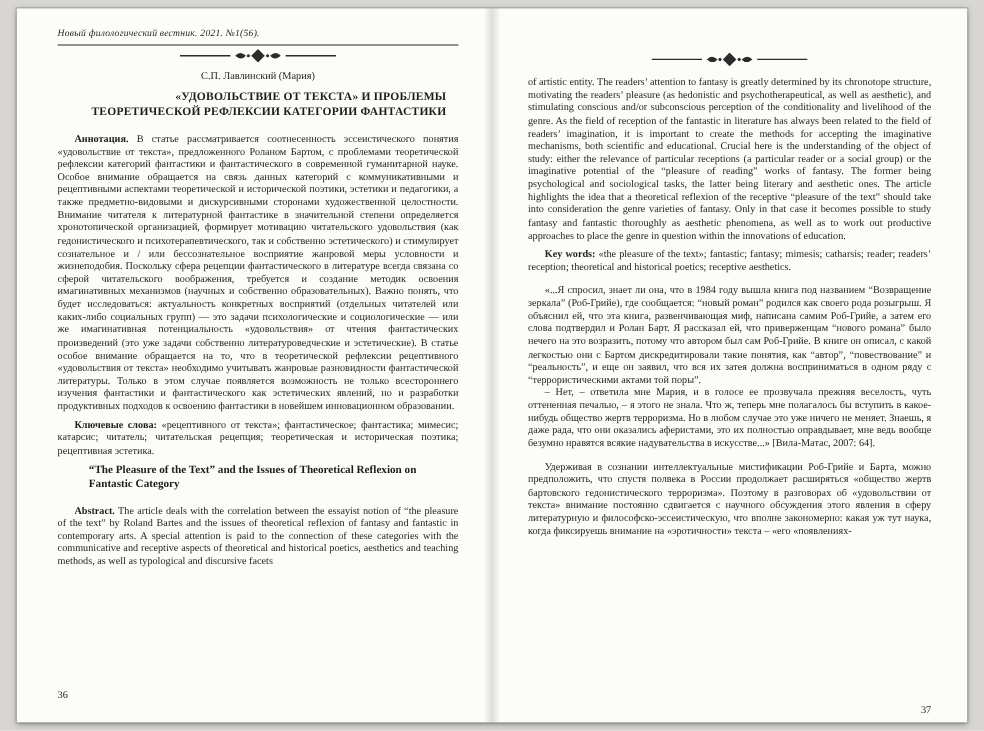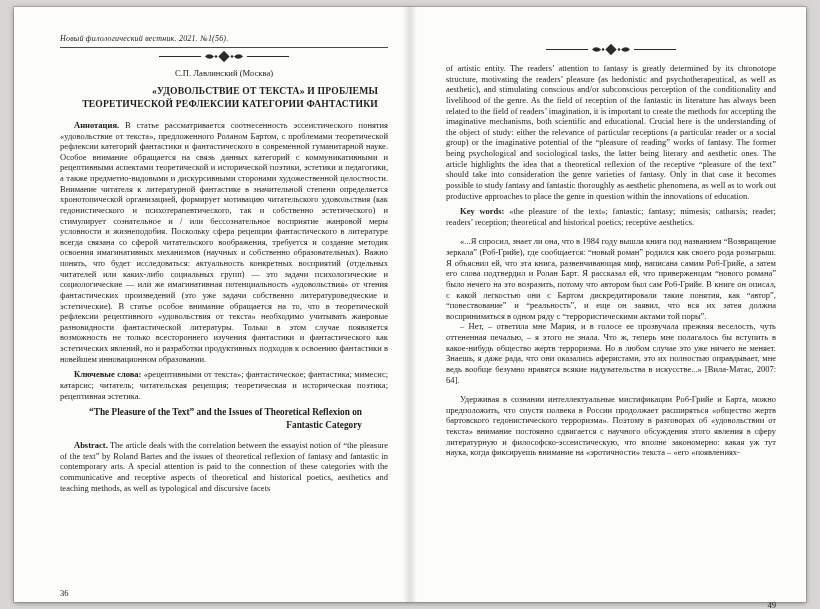--- a/index.html
+++ b/index.html
@@ -18,44 +18,44 @@
     box-shadow:0 1px 5px rgba(0,0,0,.4), 0 0 0 1px #b9b8b2;
     display:flex;
   }
   .spine {
     position:absolute; left:50%; top:0; width:14px; height:100%;
     transform:translateX(-50%);
     background:linear-gradient(90deg, rgba(0,0,0,0) 0%, rgba(0,0,0,.12) 50%, rgba(0,0,0,0) 100%);
     pointer-events:none;
   }
   .page { position:relative; width:50%; height:100%; overflow:hidden; }
-  .page.pg-left  { padding:20px 28px 0 34px;margin-left:12px; }
+  .page.pg-left  { padding:10px 28px 0 34px; }
   .page.pg-right { padding:10px 30px 0 30px;margin-top:12px; }
 
   .running-head-row { border-bottom:1px solid #4a4a4a; padding-bottom:2px; margin-bottom:3px; }
   .rh-text { font-style:italic; font-size:8px; letter-spacing:.2px; }
 
   .ornament { text-align:center; margin:3px 0 5px; line-height:0; }
   .page.pg-right .ornament { margin-top:15px; margin-bottom:8px; }
 
   .doi { font-size:8.4px; margin:8px 0 9px; }
   .author { text-align:center; font-size:8.6px; margin:6px 0 7px; }
   .title-ru {
     text-align:right; font-size:9.6px; font-weight:bold;
     margin:7px 10px 9px; line-height:1.35; letter-spacing:.2px;
   }
   .title-en {
-    text-align:right; font-size:9.3px; font-weight:bold;
+    text-align:left; font-size:9.3px; font-weight:bold;
     margin:5px 26px 9px; line-height:1.35;
   }
   .body-text { font-size:8.5px; line-height:1.25; text-align:justify; }
   .indent { text-indent:14px; }
   .mt-sm { margin-top:5px; }
   .mt-md { margin-top:9px; }
-  .pagenum { position:absolute; bottom:4px; font-size:8.6px; }
+  .pagenum { position:absolute; bottom:18px; font-size:8.6px; }
   .pn-left  { left:34px; }
   .pn-right { right:30px; }
 </style>
 </head>
 <body>
 
 <div class="spread">
 
   <div class="page pg-left">
 
@@ -69,27 +69,27 @@
         <line x1="88" y1="5.5" x2="130" y2="5.5" stroke="#2b2b2b" stroke-width="1.2"></line>
         <path d="M46 5.5 q4 -4.5 9 0 q-4 4.5 -9 0 Z" fill="#2b2b2b"></path>
         <path d="M84 5.5 q-4 -4.5 -9 0 q4 4.5 9 0 Z" fill="#2b2b2b"></path>
         <rect x="61" y="1.5" width="8" height="8" transform="rotate(45 65 5.5)" fill="#2b2b2b"></rect>
         <circle cx="57" cy="5.5" r="1.3" fill="#2b2b2b"></circle>
         <circle cx="73" cy="5.5" r="1.3" fill="#2b2b2b"></circle>
       </svg>
     </div>
 
 
-    <p class="author">С.П. Лавлинский (Москва)</p>
+    <p class="author">С.П. Лавлинский (Мария)</p>
 
     <h1 class="title-ru">«УДОВОЛЬСТВИЕ ОТ ТЕКСТА» И ПРОБЛЕМЫ ТЕОРЕТИЧЕСКОЙ РЕФЛЕКСИИ КАТЕГОРИИ ФАНТАСТИКИ</h1>
 
     <p class="body-text indent"><strong>Аннотация.</strong> <span>В статье рассматривается соотнесенность эссеистического понятия «удовольствие от текста», предложенного Роланом Бартом, с проблемами теоретической рефлексии категорий фантастики и фантастического в современной гуманитарной науке. Особое внимание обращается на связь данных категорий с коммуникативными и рецептивными аспектами теоретической и исторической поэтики, эстетики и педагогики, а также предметно-видовыми и дискурсивными сторонами художественной целостности. Внимание читателя к литературной фантастике в значительной степени определяется хронотопической организацией, формирует мотивацию читательского удовольствия (как гедонистического и психотерапевтического, так и собственно эстетического) и стимулирует сознательное и / или бессознательное восприятие жанровой меры условности и жизнеподобия. Поскольку сфера рецепции фантастического в литературе всегда связана со сферой читательского воображения, требуется и создание методик освоения имагинативных механизмов (научных и собственно образовательных). Важно понять, что будет исследоваться: актуальность конкретных восприятий (отдельных читателей или каких-либо социальных групп) — это задачи психологические и социологические — или же имагинативная потенциальность «удовольствия» от чтения фантастических произведений (это уже задачи собственно литературоведческие и эстетические). В статье особое внимание обращается на то, что в теоретической рефлексии рецептивного «удовольствия от текста» необходимо учитывать жанровые разновидности фантастической литературы. Только в этом случае появляется возможность не только всестороннего изучения фантастики и фантастического как эстетических явлений, но и разработки продуктивных подходов к освоению фантастики в новейшем инновационном образовании.</span></p>
 
-    <p class="body-text indent mt-sm"><strong>Ключевые слова:</strong> <span>«рецептивными от текста»; фантастическое; фантастика; мимесис; катарсис; читатель; читательская рецепция; теоретическая и историческая поэтика; рецептивная эстетика.</span></p>
+    <p class="body-text indent mt-sm"><strong>Ключевые слова:</strong> <span>«рецептивного от текста»; фантастическое; фантастика; мимесис; катарсис; читатель; читательская рецепция; теоретическая и историческая поэтика; рецептивная эстетика.</span></p>
 
 
     <h2 class="title-en">“The Pleasure of the Text” and the Issues of Theoretical Reflexion on Fantastic Category</h2>
 
     <p class="body-text indent"><strong>Abstract.</strong> <span>The article deals with the correlation between the essayist notion of “the pleasure of the text” by Roland Bartes and the issues of theoretical reflexion of fantasy and fantastic in contemporary arts. A special attention is paid to the connection of these categories with the communicative and receptive aspects of theoretical and historical poetics, aesthetics and teaching methods, as well as typological and discursive facets</span></p>
 
     <div class="pagenum pn-left">36</div>
   </div>
 
   <div class="page pg-right">
@@ -110,17 +110,17 @@
 
     <p class="body-text indent mt-sm"><strong>Key words:</strong> <span>«the pleasure of the text»; fantastic; fantasy; mimesis; catharsis; reader; readers’ reception; theoretical and historical poetics; receptive aesthetics.</span></p>
 
 
     <p class="body-text indent mt-md">«...Я спросил, знает ли она, что в 1984 году вышла книга под названием “Возвращение зеркала” (Роб-Грийе), где сообщается: “новый роман” родился как своего рода розыгрыш. Я объяснил ей, что эта книга, развенчивающая миф, написана самим Роб-Грийе, а затем его слова подтвердил и Ролан Барт. Я рассказал ей, что приверженцам “нового романа” было нечего на это возразить, потому что автором был сам Роб-Грийе. В книге он описал, с какой легкостью они с Бартом дискредитировали такие понятия, как “автор”, “повествование” и “реальность”, и еще он заявил, что вся их затея должна восприниматься в одном ряду с “террористическими актами той поры”.</p>
 
     <p class="body-text indent">– Нет, – ответила мне Мария, и в голосе ее прозвучала прежняя веселость, чуть оттененная печалью, – я этого не знала. Что ж, теперь мне полагалось бы вступить в какое-нибудь общество жертв терроризма. Но в любом случае это уже ничего не меняет. Знаешь, я даже рада, что они оказались аферистами, это их полностью оправдывает, мне ведь вообще безумно нравятся всякие надувательства в искусстве...» [Вила-Матас, 2007: 64].</p>
 
     <p class="body-text indent mt-md">Удерживая в сознании интеллектуальные мистификации Роб-Грийе и Барта, можно предположить, что спустя полвека в России продолжает расширяться «общество жертв бартовского гедонистического терроризма». Поэтому в разговорах об «удовольствии от текста» внимание постоянно сдвигается с научного обсуждения этого явления в сферу литературную и философско-эссеистическую, что вполне закономерно: какая уж тут наука, когда фиксируешь внимание на «эротичности» текста – «его «появлениях-</p>
 
-    <div class="pagenum pn-right">49</div>
+    <div class="pagenum pn-right">37</div>
   </div>
 
   <div class="spine"></div>
 </div>
 
 </body></html>

